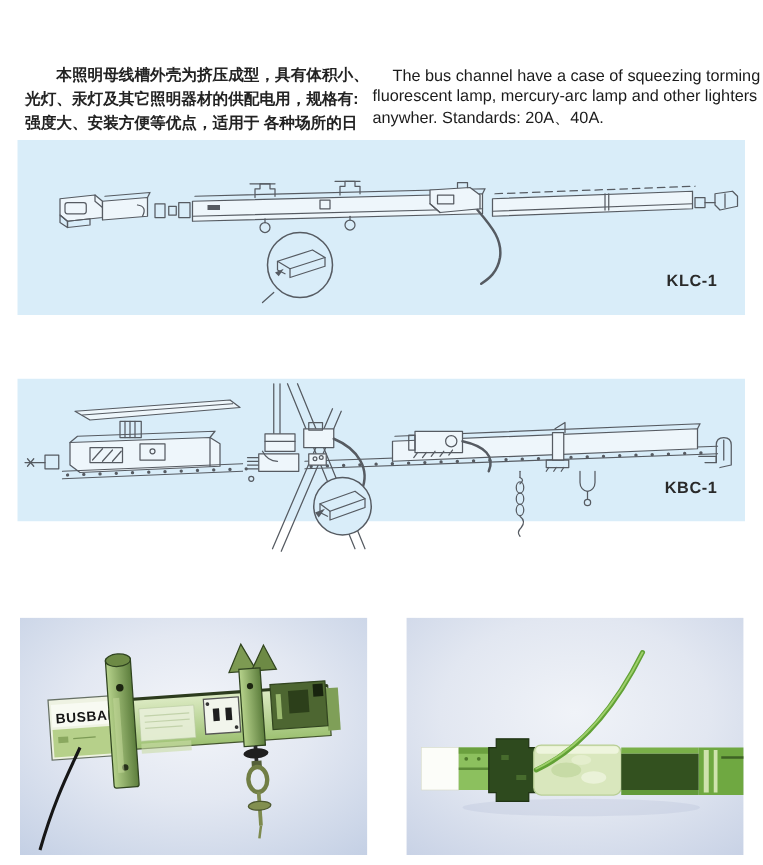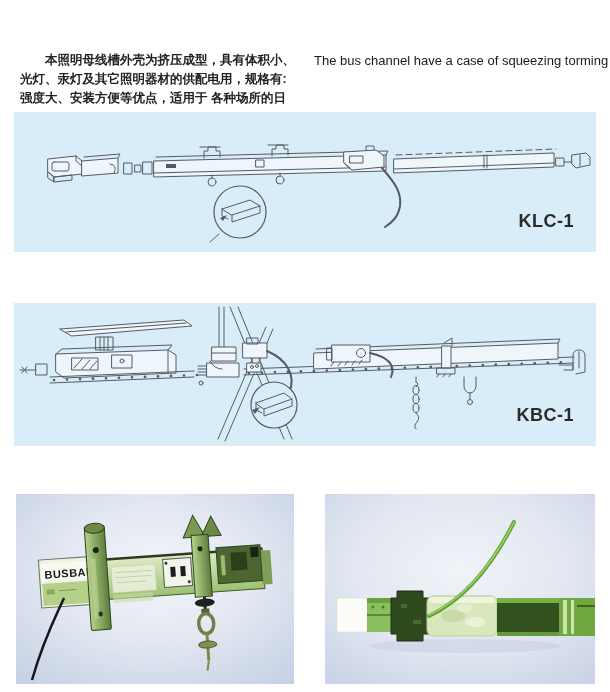--- a/index.html
+++ b/index.html
@@ -10,41 +10,43 @@
   }
   .intro{position:absolute;top:23px;left:20px;display:flex;margin-top:28px;}
   .col-zh{width:278px;font-size:12.5px;line-height:19px;font-weight:bold;color:#222;}
   .col-zh .line{white-space:nowrap;}
   .col-zh .l1{text-indent:25px;}
   .col-en{width:302px;margin-left:0px;margin-top:2px;font-size:13px;line-height:16.3px;color:#1b1b1b;}
   .col-en .line{white-space:nowrap;}
   .col-en .l1{text-indent:16px;}
   .panel{position:absolute;left:14px;width:582px;background:#d9edf9;}
   .panel-klc{top:112px;height:140px;}
-  .panel-kbc{top:303px;height:143px;}
+  .panel-kbc{top:303px;height:114px;}
   .model-label{
     position:absolute;right:22px;bottom:20px;
-    font-size:18px;letter-spacing:.5px;color:#2a2a2a;font-weight:bold;
+    font-size:13px;letter-spacing:.5px;color:#2a2a2a;font-weight:bold;
   }
   .photo{position:absolute;top:494px;height:190px;overflow:hidden;}
   .photo-left{left:16px;width:278px;}
   .photo-right{left:325px;width:270px;}
   svg{display:block;}
 </style>
 </head>
 <body>
 
 <div class="intro">
   <div class="col-zh">
     <div class="line l1">本照明母线槽外壳为挤压成型，具有体积小、</div>
     <div class="line">光灯、汞灯及其它照明器材的供配电用，规格有:</div>
     <div class="line">强度大、安装方便等优点，适用于 各种场所的日</div>
   </div>
   <div class="col-en">
     <div class="line l1">The bus channel have a case of squeezing torming</div>
+    <div class="line">fluorescent lamp, mercury-arc lamp and other lighters</div>
+    <div class="line">anywher. Standards: 20A、40A.</div>
   </div>
 </div>
 
 <div class="panel panel-klc">
   <svg width="582" height="140" viewBox="0 0 582 140">
     <g stroke="#565b62" fill="none" stroke-width="1" stroke-linejoin="round" stroke-linecap="round">
 
       <g>
         <path d="M34,47 L62,44 L68,49 L68,62 L40,65 L34,60 Z" fill="#eef6fb"></path>
         <rect x="38" y="50" width="17" height="9" rx="2"></rect>

